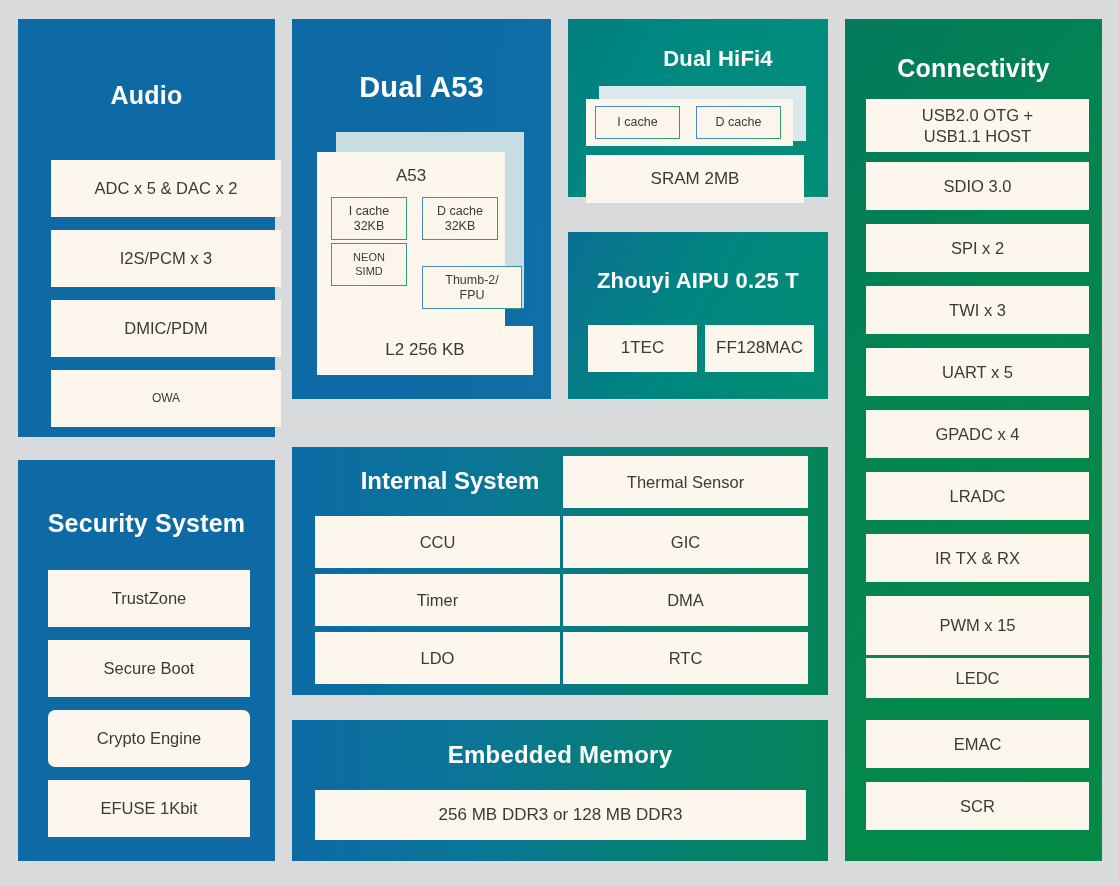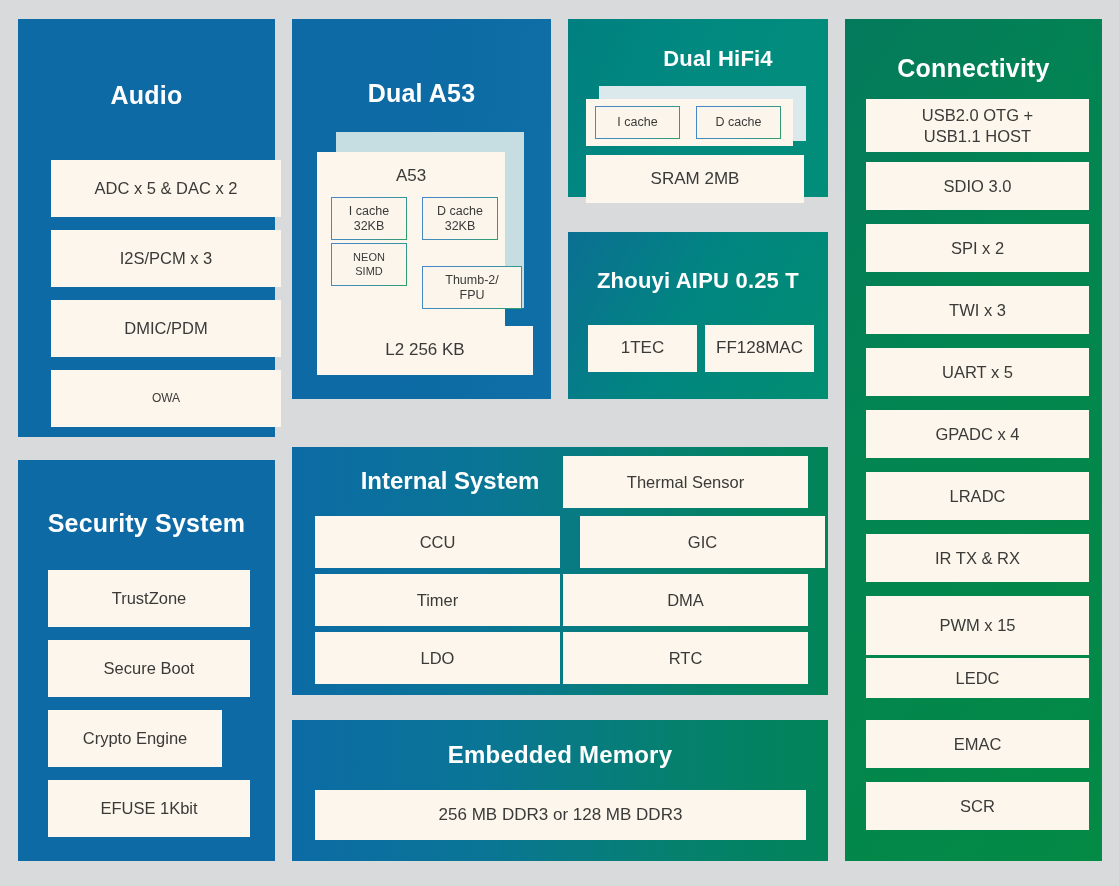--- a/index.html
+++ b/index.html
@@ -102,26 +102,26 @@
     <div class="blk" style="left:33px; top:211px; width:230px; height:57px; font-size:16.5px;">I2S/PCM x 3</div>
     <div class="blk" style="left:33px; top:281px; width:230px; height:57px; font-size:16.5px;">DMIC/PDM</div>
     <div class="blk" style="left:33px; top:351px; width:230px; height:57px; font-size:12px;">OWA</div>
   </div>
 
   <div class="panel fill-blue-flat" style="left:18px; top:460px; width:257px; height:401px;">
     <div class="panel-title" style="top:49px; font-size:25px;">Security System</div>
 
     <div class="blk" style="left:30px; top:110px; width:202px; height:57px; font-size:16.5px;">TrustZone</div>
     <div class="blk" style="left:30px; top:180px; width:202px; height:57px; font-size:16.5px;">Secure Boot</div>
-    <div class="blk" style="left:30px; top:250px; width:174px; height:57px; font-size:16.5px;">Crypto Engine</div>
+    <div class="blk" style="left:30px; top:250px; width:202px; height:57px; font-size:16.5px;border-radius:7px;">Crypto Engine</div>
     <div class="blk" style="left:30px; top:320px; width:202px; height:57px; font-size:16.5px;">EFUSE 1Kbit</div>
   </div>
 
   <div class="panel fill-blue" style="left:292px; top:19px; width:259px; height:380px;">
-    <div class="panel-title" style="top:60px; font-size:25px;">Dual A53</div>
+    <div class="panel-title" style="top:52px; font-size:29px;">Dual A53</div>
 
     <div class="card-back" style="left:44px; top:113px; width:188px; height:176px;"></div>
     <div class="card-front" style="left:25px; top:133px; width:188px; height:180px;">
       <div style="position:absolute; left:0; top:14px; width:100%; text-align:center; font-size:17px; color:#3a3a38;">A53</div>
 
       <div class="subblk" style="left:14px; top:45px; width:76px; height:43px; font-size:12.5px;">I cache
 32KB</div>
       <div class="subblk" style="left:105px; top:45px; width:76px; height:43px; font-size:12.5px;">D cache
 32KB</div>
       <div class="subblk" style="left:14px; top:91px; width:76px; height:43px; font-size:11px;">NEON
@@ -154,21 +154,21 @@
 
   <div class="panel fill-blue-green" style="left:292px; top:447px; width:536px; height:248px;">
     <div style="position:absolute; left:28px; top:20px; width:260px; text-align:center; color:#ffffff; font-weight:bold; font-size:24px;">Internal System</div>
 
     <div class="blk" style="left:271px; top:9px; width:245px; height:52px; font-size:16.5px;">Thermal Sensor</div>
 
     <div class="blk" style="left:23px; top:69px; width:245px; height:52px; font-size:16.5px;">CCU</div>
     <div class="blk" style="left:23px; top:127px; width:245px; height:52px; font-size:16.5px;">Timer</div>
     <div class="blk" style="left:23px; top:185px; width:245px; height:52px; font-size:16.5px;">LDO</div>
 
-    <div class="blk" style="left:271px; top:69px; width:245px; height:52px; font-size:16.5px;margin-left:17px;">GIC</div>
+    <div class="blk" style="left:271px; top:69px; width:245px; height:52px; font-size:16.5px;">GIC</div>
     <div class="blk" style="left:271px; top:127px; width:245px; height:52px; font-size:16.5px;">DMA</div>
     <div class="blk" style="left:271px; top:185px; width:245px; height:52px; font-size:16.5px;">RTC</div>
   </div>
 
   <div class="panel fill-blue-green" style="left:292px; top:720px; width:536px; height:141px;">
     <div class="panel-title" style="top:21px; font-size:24px;">Embedded Memory</div>
 
     <div class="blk" style="left:23px; top:70px; width:491px; height:50px; font-size:17px;">256 MB DDR3 or 128 MB DDR3</div>
   </div>
 

